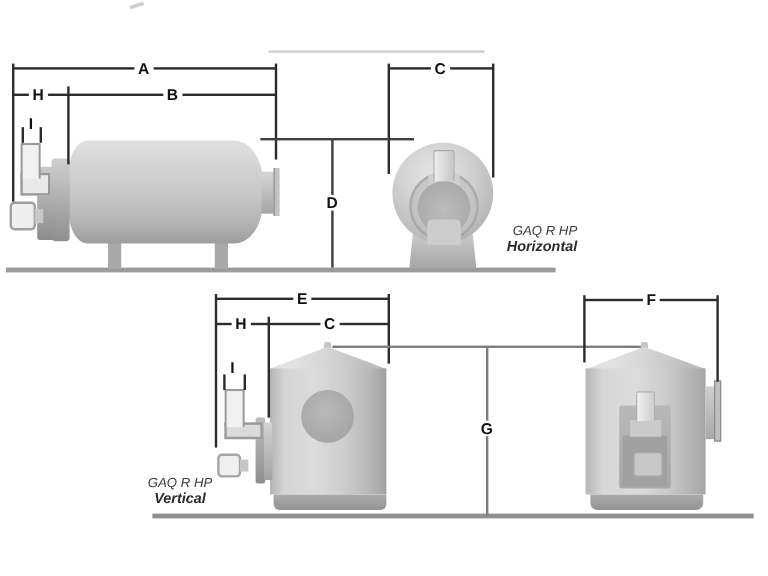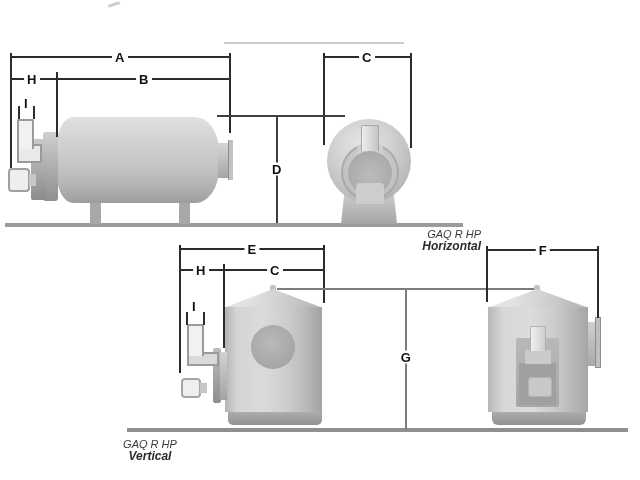--- a/index.html
+++ b/index.html
@@ -4,21 +4,21 @@
 <style>
   html,body{margin:0;padding:0;background:#fff;}
   .stage{position:relative;width:640px;height:480px;background:#ffffff;overflow:hidden;
          font-family:"Liberation Sans",sans-serif;}
   .ln{position:absolute;background:#2c2c2c;}
   .ln.ext{background:#3f3f3f;}
   .ln.soft{background:#7d7d7d;}
   .ln.faint{background:#cdcdcd;}
   .lbl{position:absolute;transform:translate(-50%,-50%);background:#ffffff;padding:0 3px;
        font-weight:700;font-size:13px;line-height:1;color:#111;letter-spacing:.5px;}
-  .cap{position:absolute;font-style:italic;color:#3a3a3a;font-size:11px;line-height:11.5px;margin-top:41px;}
+  .cap{position:absolute;font-style:italic;color:#3a3a3a;font-size:11px;line-height:11.5px;}
   .cap .b{font-weight:700;font-size:12px;color:#2b2b2b;display:block;}
   .shape{position:absolute;}
 </style>
 </head>
 <body>
 
 <div class="stage">
 
   <div class="ln faint" style="left:108px;top:3px;width:12px;height:3px;transform:rotate(-18deg);"></div>
   <div class="ln faint" style="left:224px;top:42px;width:180px;height:2px;"></div>

